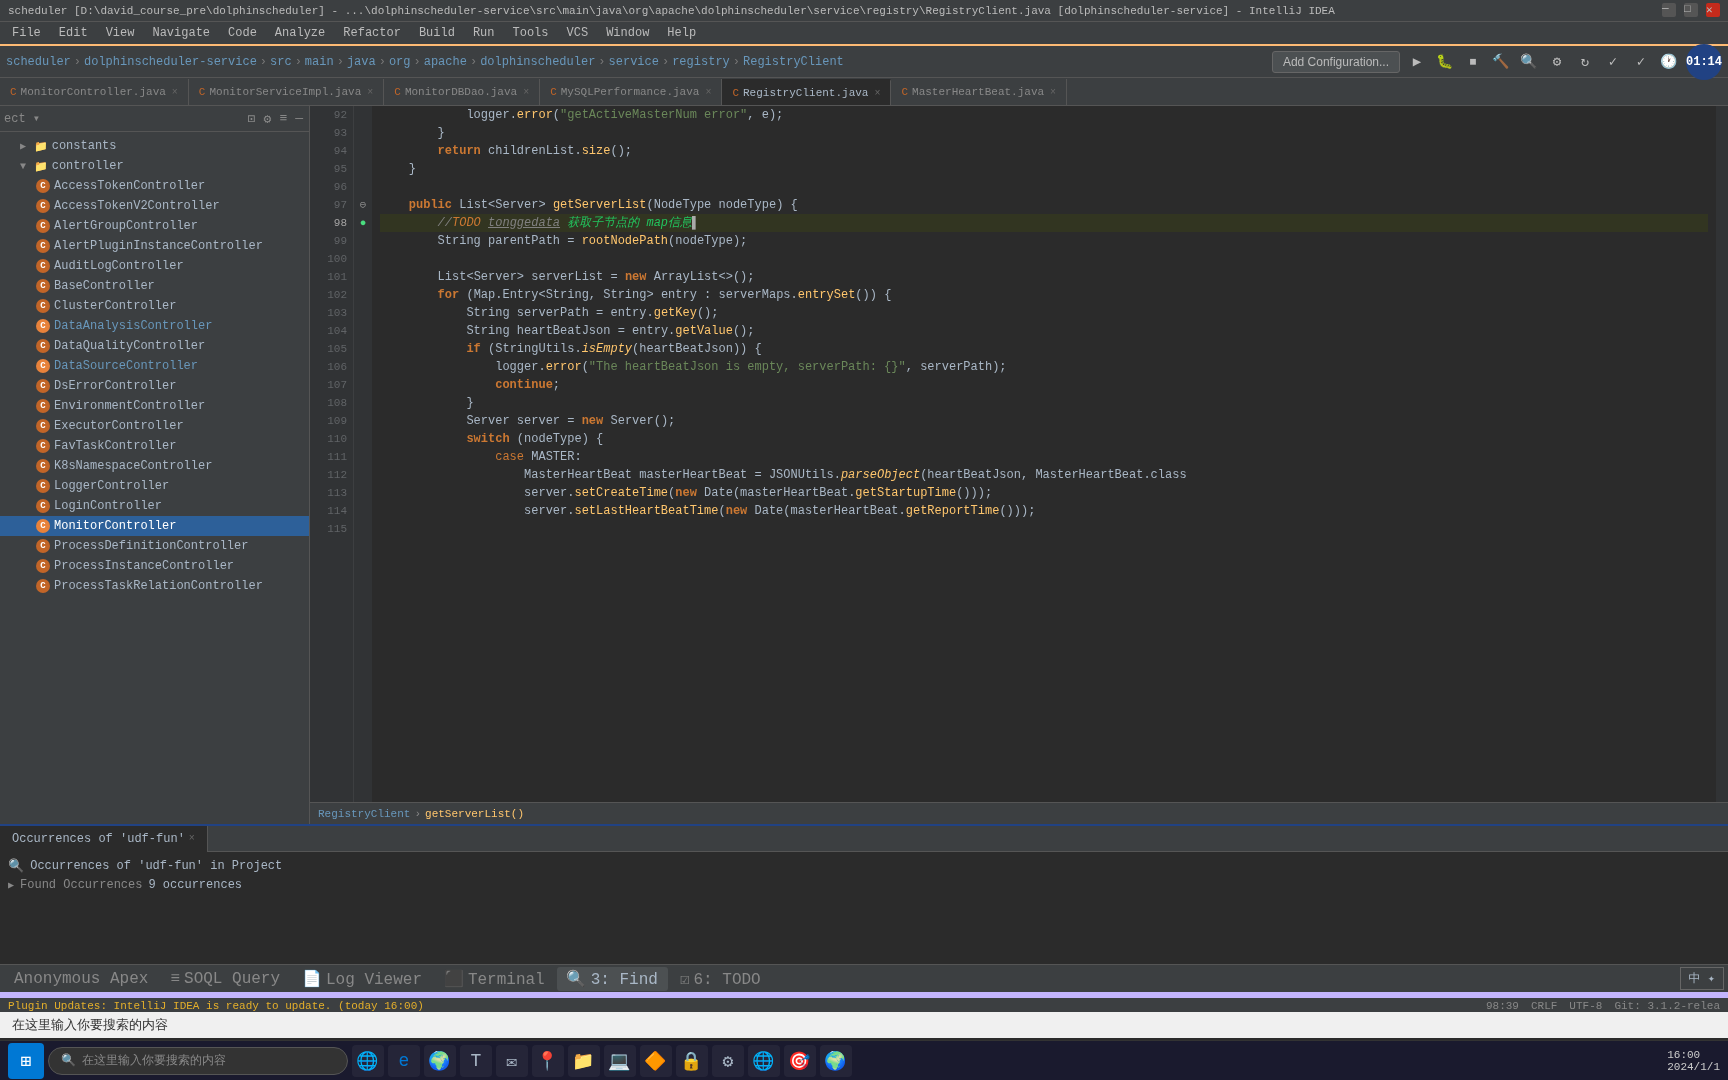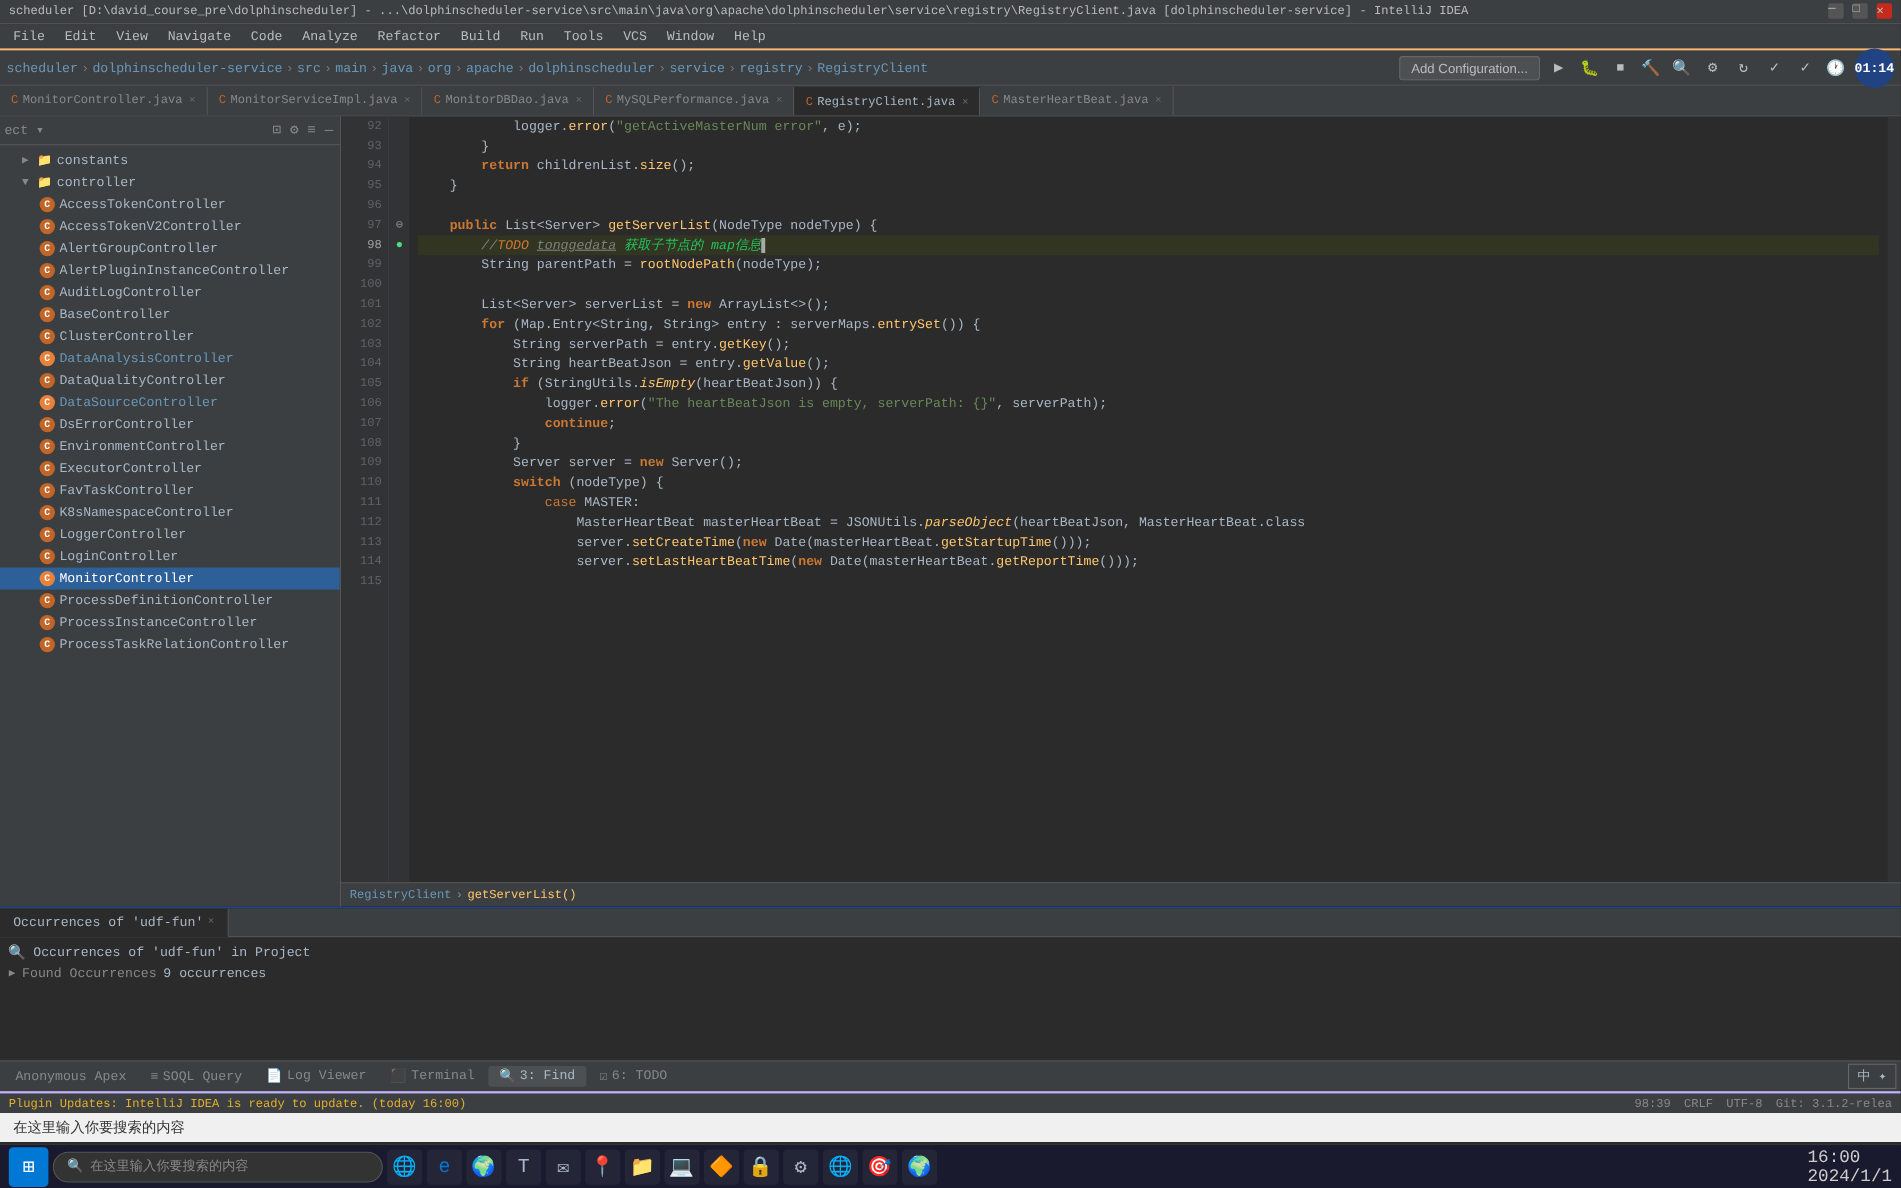--- a/index.html
+++ b/index.html
@@ -355,21 +355,21 @@
       padding: 2px 0;
       color: #888;
     }
     .occurrences-count { color: #a9b7c6; }
     .expand-arrow { color: #888; font-size: 10px; cursor: pointer; }
 
     
     .status-bar {
       height: 22px;
       background: #3c3f41;
-      border-top: 2px solid #c4b5fd;
+      border-top: 6px solid #c4b5fd;
       display: flex;
       align-items: center;
       padding: 0 8px;
       font-size: 11px;
       color: #888;
       justify-content: space-between;
     }
     .status-left { display: flex; align-items: center; gap: 8px; }
     .status-right { display: flex; align-items: center; gap: 12px; }
     .status-warning { color: #e4af2b; }
@@ -380,25 +380,25 @@
       height: 28px;
       background: #3c3f41;
       border-top: 1px solid #555;
       display: flex;
       align-items: center;
       padding: 0 4px;
       gap: 2px;
     }
     .bottom-tool-tab {
       padding: 2px 10px;
-      font-size: 12px;
+      font-size: 16px;
       color: #888;
       cursor: pointer;
       border-radius: 3px;
-      display: flex; align-items: flex-start; gap: 4px;
+      display: flex; align-items: flex-end; gap: 4px;
     }
     .bottom-tool-tab.active { background: #4c5052; color: #a9b7c6; }
 
     
     ::-webkit-scrollbar { width: 8px; height: 8px; }
     ::-webkit-scrollbar-track { background: #3c3f41; }
     ::-webkit-scrollbar-thumb { background: #555; border-radius: 4px; }
 
     
     .right-gutter {
@@ -435,21 +435,21 @@
       display: flex; align-items: center; justify-content: center;
       font-size: 18px;
       cursor: pointer;
       background: rgba(255,255,255,0.05);
     }
     .taskbar-right {
       margin-left: auto;
       display: flex;
       align-items: center;
       gap: 8px;
-      font-size: 16px;
+      font-size: 11px;
       color: #ccc;
     }
     .taskbar-search {
       flex: 1;
       max-width: 300px;
       height: 28px;
       background: #333;
       border: 1px solid #555;
       border-radius: 14px;
       display: flex;

